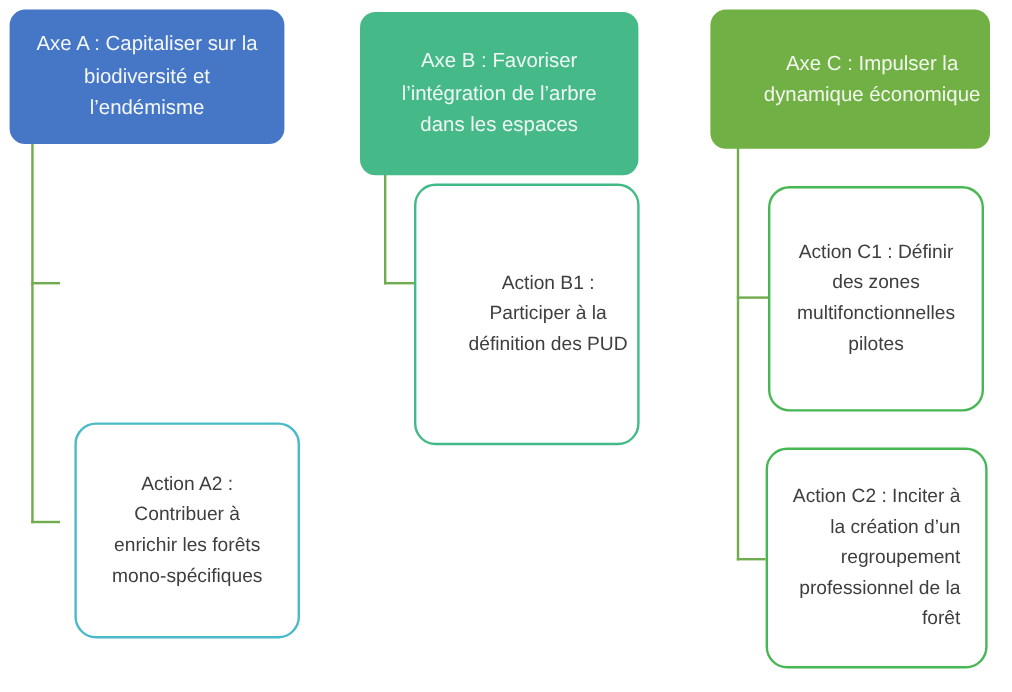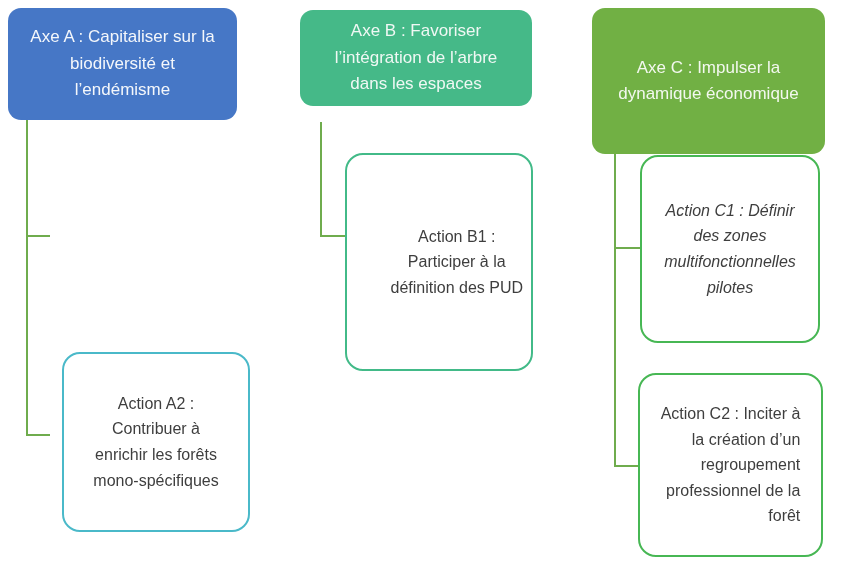--- a/index.html
+++ b/index.html
@@ -43,22 +43,22 @@
     color: #3E3E3E;
     padding: 6px 8px;
   }
   .act .lbl { white-space: pre-line; }
 
   
   .conn { position: absolute; background: #6FAC4D; }
 
   
   .hdr-a  { left: 8px;   top: 8px;   width: 229px; height: 112px; }
-  .hdr-b  { left: 300px; top: 10px;  width: 232px; height: 96px; }
-  .hdr-c  { left: 592px; top: 8px;   width: 233px; height: 146px; }
+  .hdr-b  { left: 300px; top: 10px;  width: 232px; height: 136px; }
+  .hdr-c  { left: 592px; top: 8px;   width: 233px; height: 116px; justify-content: flex-end; }
 
   .box-a1 { left: 50px;  top: 153px; width: 188px; height: 165px; }
   .box-a2 { left: 50px;  top: 352px; width: 188px; height: 180px; margin-left: 12px; }
   .box-b1 { left: 345px; top: 153px; width: 188px; height: 218px; justify-content: flex-end; }
   .box-c1 { left: 640px; top: 155px; width: 180px; height: 188px; }
   .box-c2 { left: 638px; top: 373px; width: 185px; height: 184px; }
 
   .trunk-a { left: 26px;  top: 120px; width: 2px;  height: 316px; }
   .stub-a1 { left: 26px;  top: 235px; width: 24px; height: 2px; }
   .stub-a2 { left: 26px;  top: 434px; width: 24px; height: 2px; }
@@ -110,21 +110,21 @@
     <span class="lbl">Action B1 :
 Participer à la
 définition des PUD</span>
   </div>
 
   <div class="hdr hdr-c" style="background: rgb(113, 176, 68); color: rgb(243, 248, 239);">
     <span class="lbl">Axe C : Impulser la
 dynamique économique</span>
   </div>
 
-  <div class="act box-c1" style="border-color: rgb(71, 183, 84); font-style: italic;">
+  <div class="act box-c1" style="border-color: rgb(71, 183, 84);">
     <span class="lbl">Action C1 : Définir
 des zones
 multifonctionnelles
 pilotes</span>
   </div>
 
   <div class="act box-c2" style="border-color: rgb(71, 183, 84); text-align: right;">
     <span class="lbl">Action C2 : Inciter à
 la création d’un
 regroupement

